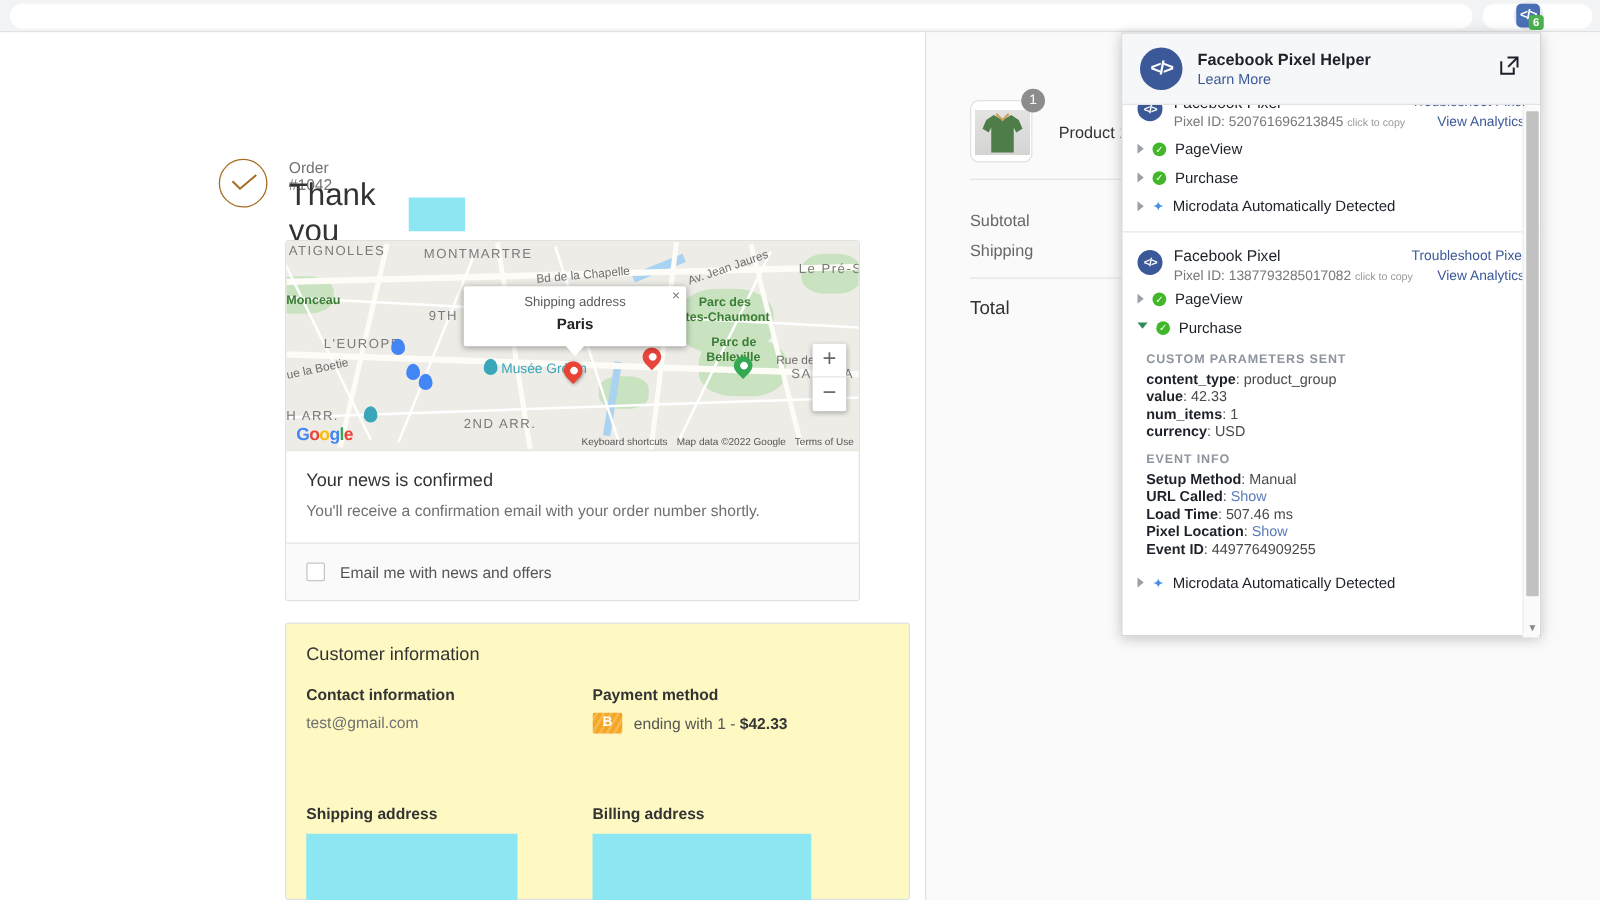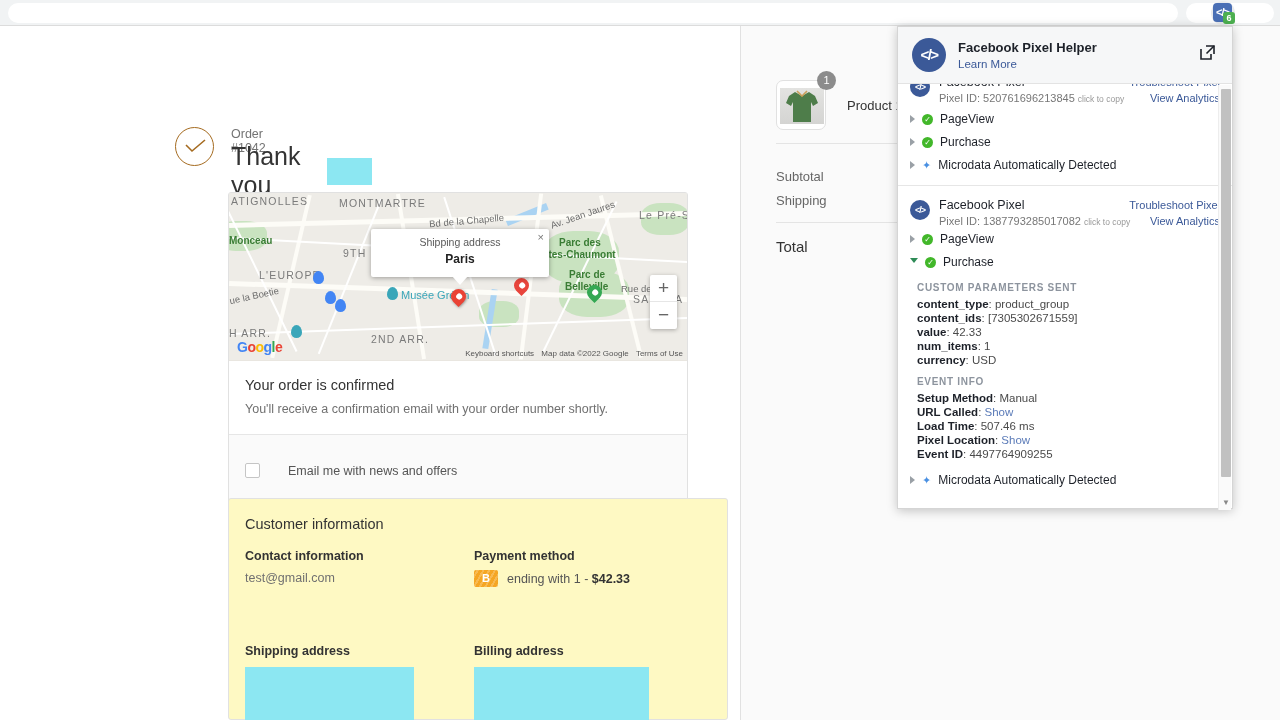--- a/index.html
+++ b/index.html
@@ -59,21 +59,21 @@
   #map-zoom { position:absolute; right:10px; top:82px; width:27px; background:#fff; box-shadow:0 1px 4px rgba(0,0,0,.3); border-radius:2px; }
   .zoom-btn { height:27px; line-height:26px; text-align:center; font-size:19px; color:#666; }
   #zoom-in { border-bottom:1px solid #e6e6e6; }
   #google-logo { position:absolute; left:8px; bottom:6px; font-size:14px; font-weight:bold; letter-spacing:-.5px; }
   #map-credits { position:absolute; right:4px; bottom:3px; font-size:8px; color:#555; white-space:nowrap; }
   #map-credits span { margin-left:5px; }
 
   #confirm-body { padding:16px 16px 18px 16px; }
   #confirm-title { font-size:14.5px; color:#333; }
   #confirm-sub { font-size:12.5px; color:#707070; margin-top:9px; }
-  #newsletter-row { border-top:1px solid #e6e6e6; background:#fafafa; padding:28px 16px; display:flex; align-items:center; gap:28px; }
+  #newsletter-row { border-top:1px solid #e6e6e6; background:#fafafa; padding:15px 16px; display:flex; align-items:center; gap:12px; }
   #newsletter-box { width:15px; height:15px; border:1px solid #c5c5c5; border-radius:2px; background:#fff; }
   #newsletter-label { font-size:12.5px; color:#555; }
 
   
   #customer-card { position:absolute; left:228px; top:472px; width:500px; height:222px; background:#fef9c3; border:1px solid #e1e1e1; border-radius:3px; padding:17px 16px; }
   #customer-title { font-size:14.5px; color:#333; }
   .ci-grid { position:relative; margin-top:17px; }
   .ci-col-l { position:absolute; left:0; width:215px; }
   .ci-col-r { position:absolute; left:229px; width:215px; }
   .ci-head { font-size:12.5px; color:#333; font-weight:bold; }
@@ -221,21 +221,21 @@
 
         <div id="google-logo"><span style="color:#4285f4">G</span><span style="color:#ea4335">o</span><span style="color:#fbbc05">o</span><span style="color:#4285f4">g</span><span style="color:#34a853">l</span><span style="color:#ea4335">e</span></div>
         <div id="map-credits">
           <span>Keyboard shortcuts</span>
           <span>Map data ©2022 Google</span>
           <span>Terms of Use</span>
         </div>
       </div>
 
       <div id="confirm-body">
-        <div id="confirm-title">Your order is confirmed</div>
+        <div id="confirm-title">Your news is confirmed</div>
         <div id="confirm-sub">You'll receive a confirmation email with your order number shortly.</div>
       </div>
 
       <div id="newsletter-row">
         <div id="newsletter-box"></div>
         <div id="newsletter-label">Email me with news and offers</div>
       </div>
     </div>
 
     <div id="customer-card">
@@ -359,21 +359,20 @@
         <div class="event-name">PageView</div>
       </div>
       <div class="event-row">
         <div class="tri open"></div>
         <div class="dot-ok">✓</div>
         <div class="event-name">Purchase</div>
       </div>
 
       <div class="sec-title">CUSTOM PARAMETERS SENT</div>
       <div class="param"><b>content_type</b>: <span>product_group</span></div>
-      <div class="param"><b>content_ids</b>: <span>[7305302671559]</span></div>
       <div class="param"><b>value</b>: <span>42.33</span></div>
       <div class="param"><b>num_items</b>: <span>1</span></div>
       <div class="param"><b>currency</b>: <span>USD</span></div>
 
       <div class="sec-title">EVENT INFO</div>
       <div class="param"><b>Setup Method</b>: <span>Manual</span></div>
       <div class="param"><b>URL Called</b>: <span class="lnk">Show</span></div>
       <div class="param"><b>Load Time</b>: <span>507.46 ms</span></div>
       <div class="param"><b>Pixel Location</b>: <span class="lnk">Show</span></div>
       <div class="param"><b>Event ID</b>: <span>4497764909255</span></div>

